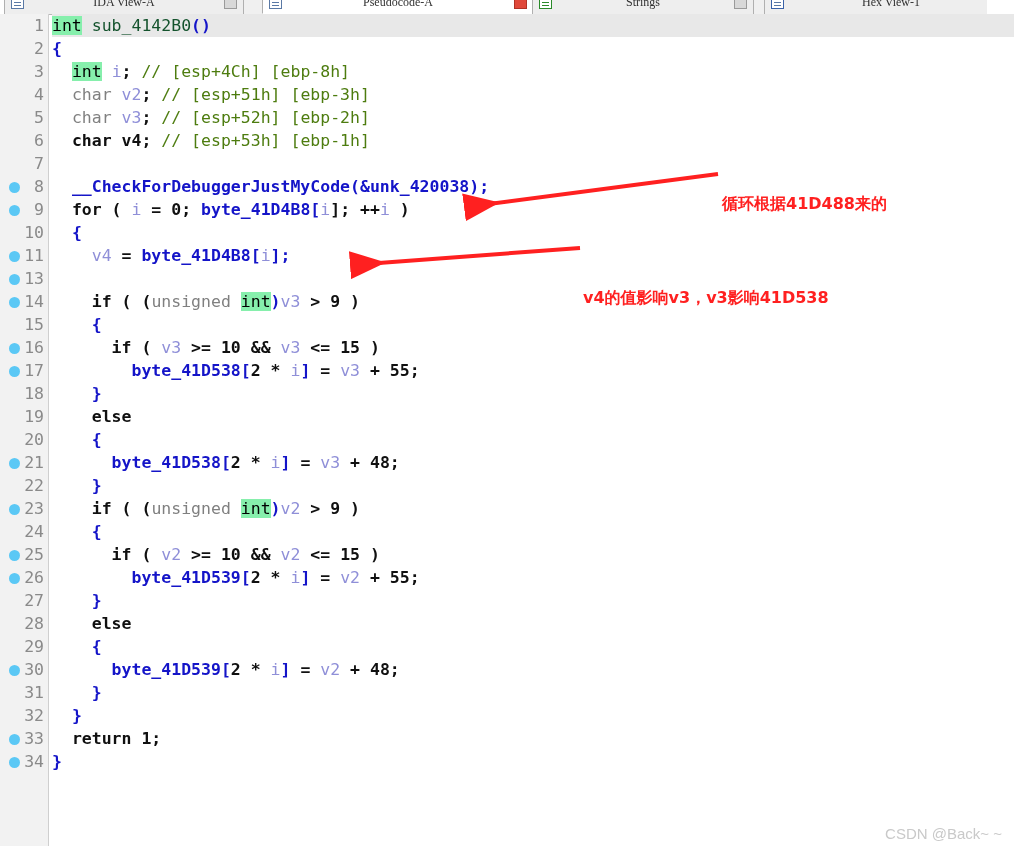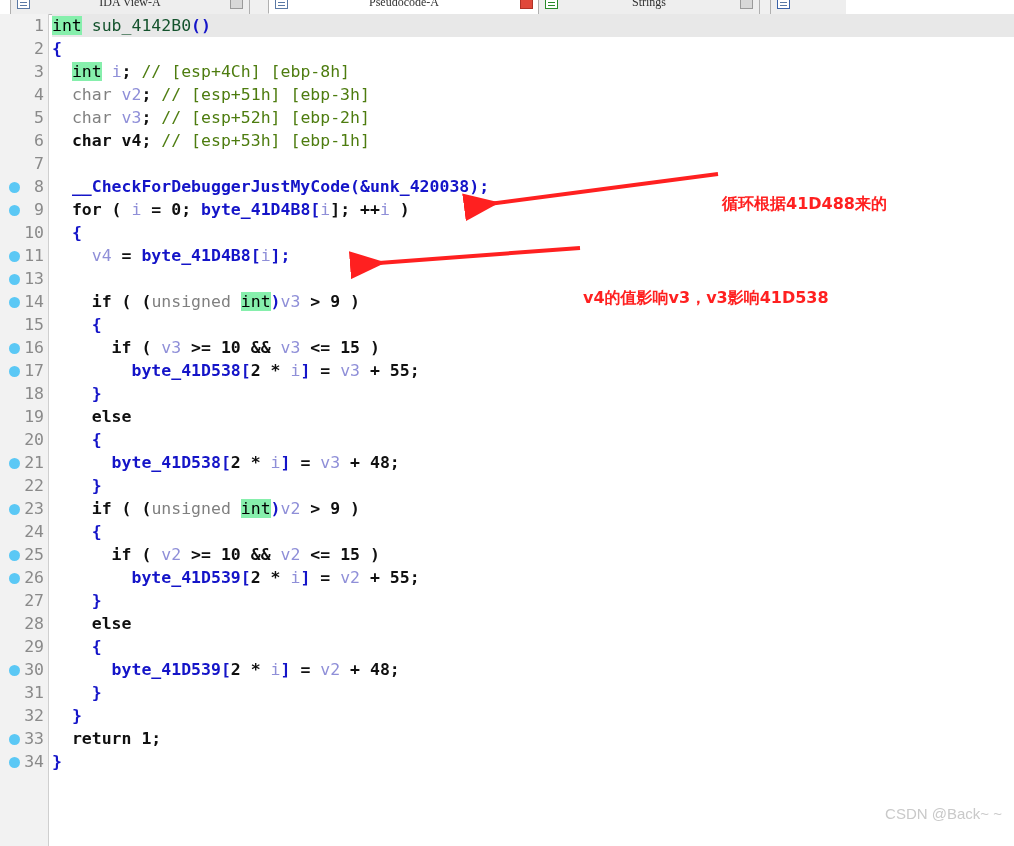--- a/index.html
+++ b/index.html
@@ -11,22 +11,22 @@
     width: 1014px;
     height: 846px;
     overflow: hidden;
     font-family: "DejaVu Sans Mono", "Liberation Mono", monospace;
     position: relative;
   }
 
   
   #tabbar {
     position: absolute;
-    left: 10px; top: 0;
-    width: 836px;
+    left: 4px; top: 0;
+    width: 983px;
     height: 14px;
     background: #f0f0f0;
     border-bottom: 1px solid #b8b8b8;
     overflow: hidden;
   }
   .tab {
     position: absolute;
     top: -10px;
     height: 24px;
     box-sizing: border-box;
@@ -152,21 +152,21 @@
     font-weight: 600;
     white-space: nowrap;
     margin-top: 32px;
   }
   #anno1 { left: 722px; top: 162px; }
   #anno2 { left: 583px; top: 256px; }
 
   
   #watermark {
     position: absolute;
-    right: 12px; bottom: 24px;
+    right: 12px; bottom: 4px;
     color: #c9c9c9;
     font-family: "Liberation Sans", "DejaVu Sans", sans-serif;
     font-size: 15px;
     white-space: nowrap;
   }
 </style>
 </head>
 <body>
 
 <div id="tabbar">

